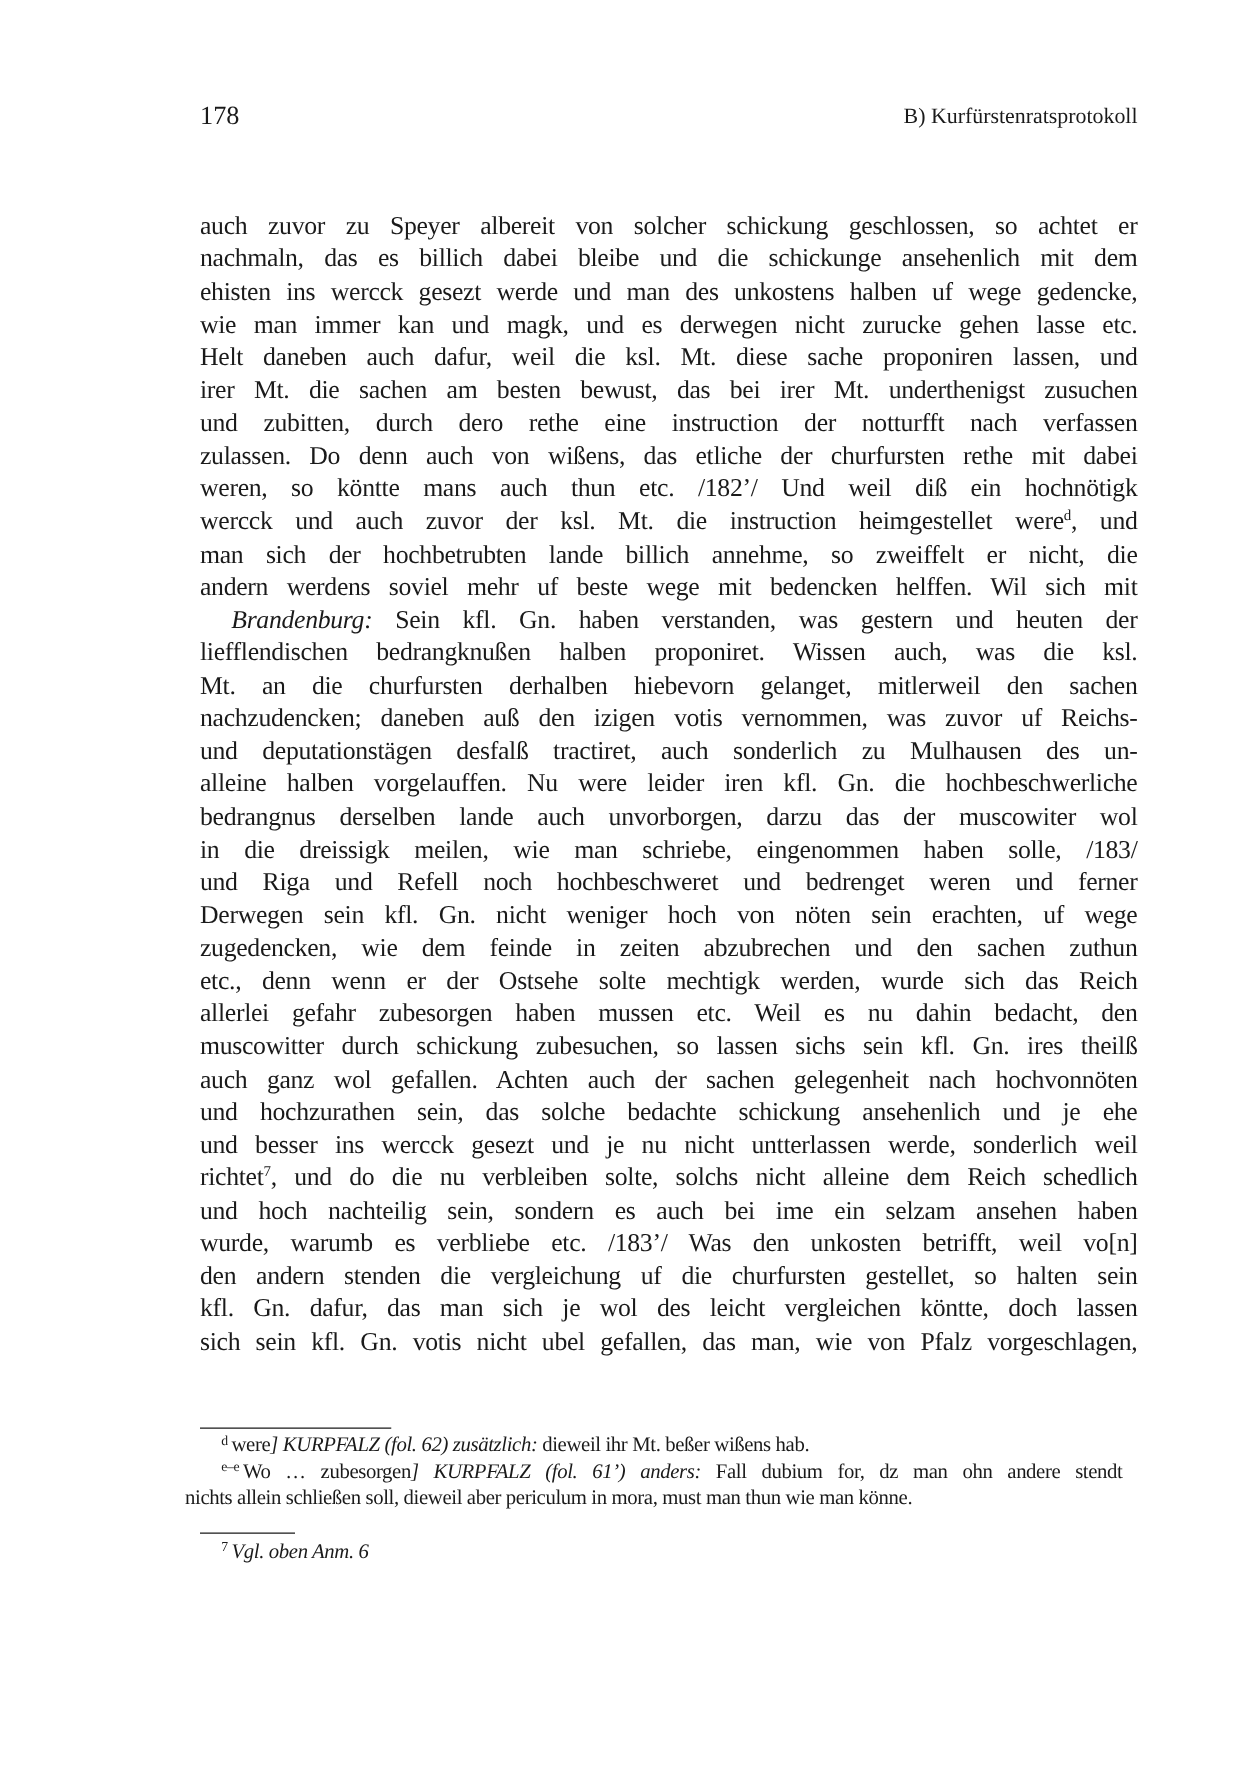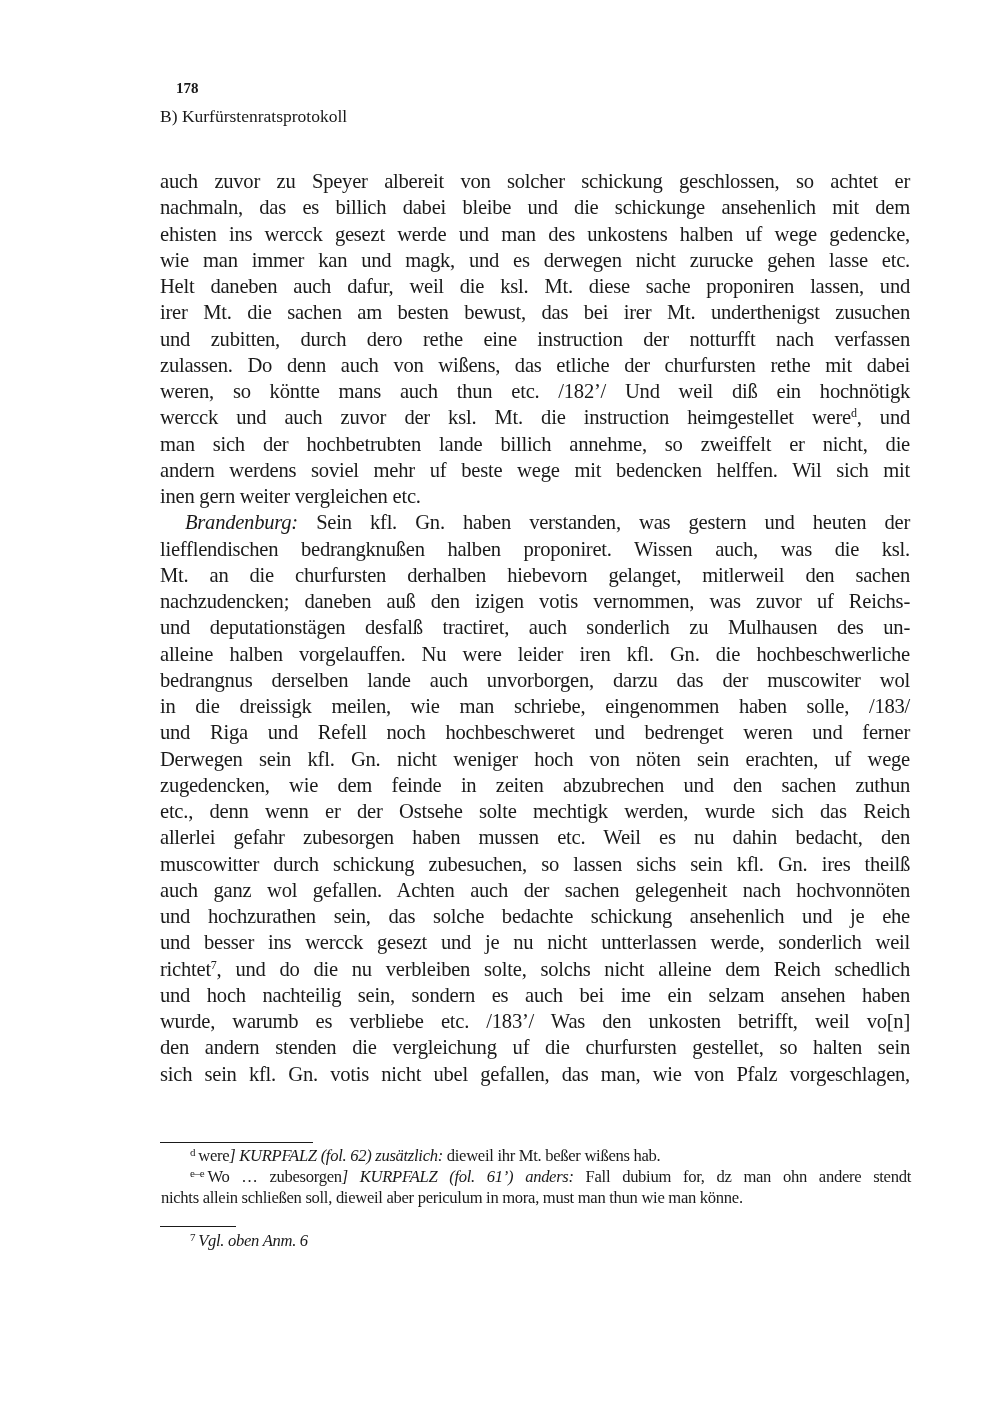--- a/index.html
+++ b/index.html
@@ -1,29 +1,29 @@
 <!DOCTYPE html>
 <html><head>
 <meta charset="utf-8">
 <style>
   html, body { margin: 0; padding: 0; background: #ffffff; }
   body { width: 1004px; height: 1418px; position: relative; overflow: hidden;
          font-family: "Liberation Serif", "DejaVu Serif", serif; color: #1a1a1a; }
   .header { position: absolute; top: 80px; left: 160px; width: 750px; height: 28px; }
-  .page-num { position: absolute; left: 16px; top: 0; font-size: 15px; font-weight: bold; }
-  .running-title { position: absolute; left: 0; width: 750px; top: 2px; text-align: left; font-size: 17.5px; margin-top: 24px; }
+  .page-num { position: absolute; left: 0; top: 0; font-size: 21px; }
+  .running-title { position: absolute; left: 0; width: 750px; top: 2px; text-align: right; font-size: 17.5px; }
   .body { position: absolute; top: 124px; left: 160px; width: 750px; margin-top: 44px; }
   .line { height: 26.25px; line-height: 26.25px; font-size: 20.6px; white-space: nowrap;
           text-align: justify; text-align-last: justify; letter-spacing: -0.25px; }
   .line.last { text-align-last: left; }
   .line.indent { padding-left: 25px; }
   sup { font-size: 12px; line-height: 0; vertical-align: 7px; }
   .fn-rule1 { position: absolute; left: 160px; top: 1142px; width: 153px; height: 1px; background: #1a1a1a; }
   .fn-rule2 { position: absolute; left: 160px; top: 1226px; width: 76px; height: 1px; background: #1a1a1a; }
-  .fns { position: absolute; left: 161px; width: 750px; }
+  .fns { position: absolute; left: 148px; width: 750px; }
   .fn-line { height: 21px; line-height: 21px; font-size: 16.6px; white-space: nowrap; letter-spacing: -0.3px; }
   .fn-line.justify { text-align: justify; text-align-last: justify; }
   .fn-line.indent { padding-left: 29px; }
   .fn-mark { font-size: 11px; vertical-align: 5px; line-height: 0; margin-right: 3px; }
   i { font-style: italic; }
 </style>
 </head>
 <body>
 
 <div class="header">
@@ -37,21 +37,20 @@
     <div class="line">ehisten ins wercck gesezt werde und man des unkostens halben uf wege gedencke,</div>
     <div class="line">wie man immer kan und magk, und es derwegen nicht zurucke gehen lasse etc.</div>
     <div class="line">Helt daneben auch dafur, weil die ksl. Mt. diese sache proponiren lassen, und</div>
     <div class="line">irer Mt. die sachen am besten bewust, das bei irer Mt. underthenigst zusuchen</div>
     <div class="line">und zubitten, durch dero rethe eine instruction der notturfft nach verfassen</div>
     <div class="line">zulassen. Do denn auch von wißens, das etliche der churfursten rethe mit dabei</div>
     <div class="line">weren, so köntte mans auch thun etc. /182’/ Und weil diß ein hochnötigk</div>
     <div class="line">wercck und auch zuvor der ksl. Mt. die instruction heimgestellet were<sup>d</sup>, und</div>
     <div class="line">man sich der hochbetrubten lande billich annehme, so zweiffelt er nicht, die</div>
     <div class="line">andern werdens soviel mehr uf beste wege mit bedencken helffen. Wil sich mit</div>
-    <div class="line last">inen gern weiter vergleichen etc.</div>
     <div class="line indent"><i>Brandenburg:</i> Sein kfl. Gn. haben verstanden, was gestern und heuten der</div>
     <div class="line">liefflendischen bedrangknußen halben proponiret. Wissen auch, was die ksl.</div>
     <div class="line">Mt. an die churfursten derhalben hiebevorn gelanget, mitlerweil den sachen</div>
     <div class="line">nachzudencken; daneben auß den izigen votis vernommen, was zuvor uf Reichs-</div>
     <div class="line">und deputationstägen desfalß tractiret, auch sonderlich zu Mulhausen des un-</div>
     <div class="line">alleine halben vorgelauffen. Nu were leider iren kfl. Gn. die hochbeschwerliche</div>
     <div class="line">bedrangnus derselben lande auch unvorborgen, darzu das der muscowiter wol</div>
     <div class="line">in die dreissigk meilen, wie man schriebe, eingenommen haben solle, /183/</div>
     <div class="line">und Riga und Refell noch hochbeschweret und bedrenget weren und ferner</div>
     <div class="line">Derwegen sein kfl. Gn. nicht weniger hoch von nöten sein erachten, uf wege</div>
@@ -59,20 +58,21 @@
     <div class="line">etc., denn wenn er der Ostsehe solte mechtigk werden, wurde sich das Reich</div>
     <div class="line">allerlei gefahr zubesorgen haben mussen etc. Weil es nu dahin bedacht, den</div>
     <div class="line">muscowitter durch schickung zubesuchen, so lassen sichs sein kfl. Gn. ires theilß</div>
     <div class="line">auch ganz wol gefallen. Achten auch der sachen gelegenheit nach hochvonnöten</div>
     <div class="line">und hochzurathen sein, das solche bedachte schickung ansehenlich und je ehe</div>
     <div class="line">und besser ins wercck gesezt und je nu nicht untterlassen werde, sonderlich weil</div>
     <div class="line">richtet<sup>7</sup>, und do die nu verbleiben solte, solchs nicht alleine dem Reich schedlich</div>
     <div class="line">und hoch nachteilig sein, sondern es auch bei ime ein selzam ansehen haben</div>
     <div class="line">wurde, warumb es verbliebe etc. /183’/ Was den unkosten betrifft, weil vo[n]</div>
     <div class="line">den andern stenden die vergleichung uf die churfursten gestellet, so halten sein</div>
+    <div class="line">kfl. Gn. dafur, das man sich je wol des leicht vergleichen köntte, doch lassen</div>
     <div class="line">sich sein kfl. Gn. votis nicht ubel gefallen, das man, wie von Pfalz vorgeschlagen,</div>
   </div>
 
 <div class="fn-rule1"></div>
 <div class="fns" style="top:1145px;" id="apparatus">
     <div class="fn-line indent"><span class="fn-mark">d</span>were<i>]</i><i> KURPFALZ (fol. 62) zusätzlich:</i> dieweil ihr Mt. beßer wißens hab.</div>
     <div class="fn-line indent justify"><span class="fn-mark">e–e</span>Wo … zubesorgen<i>]</i><i> KURPFALZ (fol. 61’) anders:</i> Fall dubium for, dz man ohn andere stendt</div>
     <div class="fn-line">nichts allein schließen soll, dieweil aber periculum in mora, must man thun wie man könne.</div>
   </div>
 

